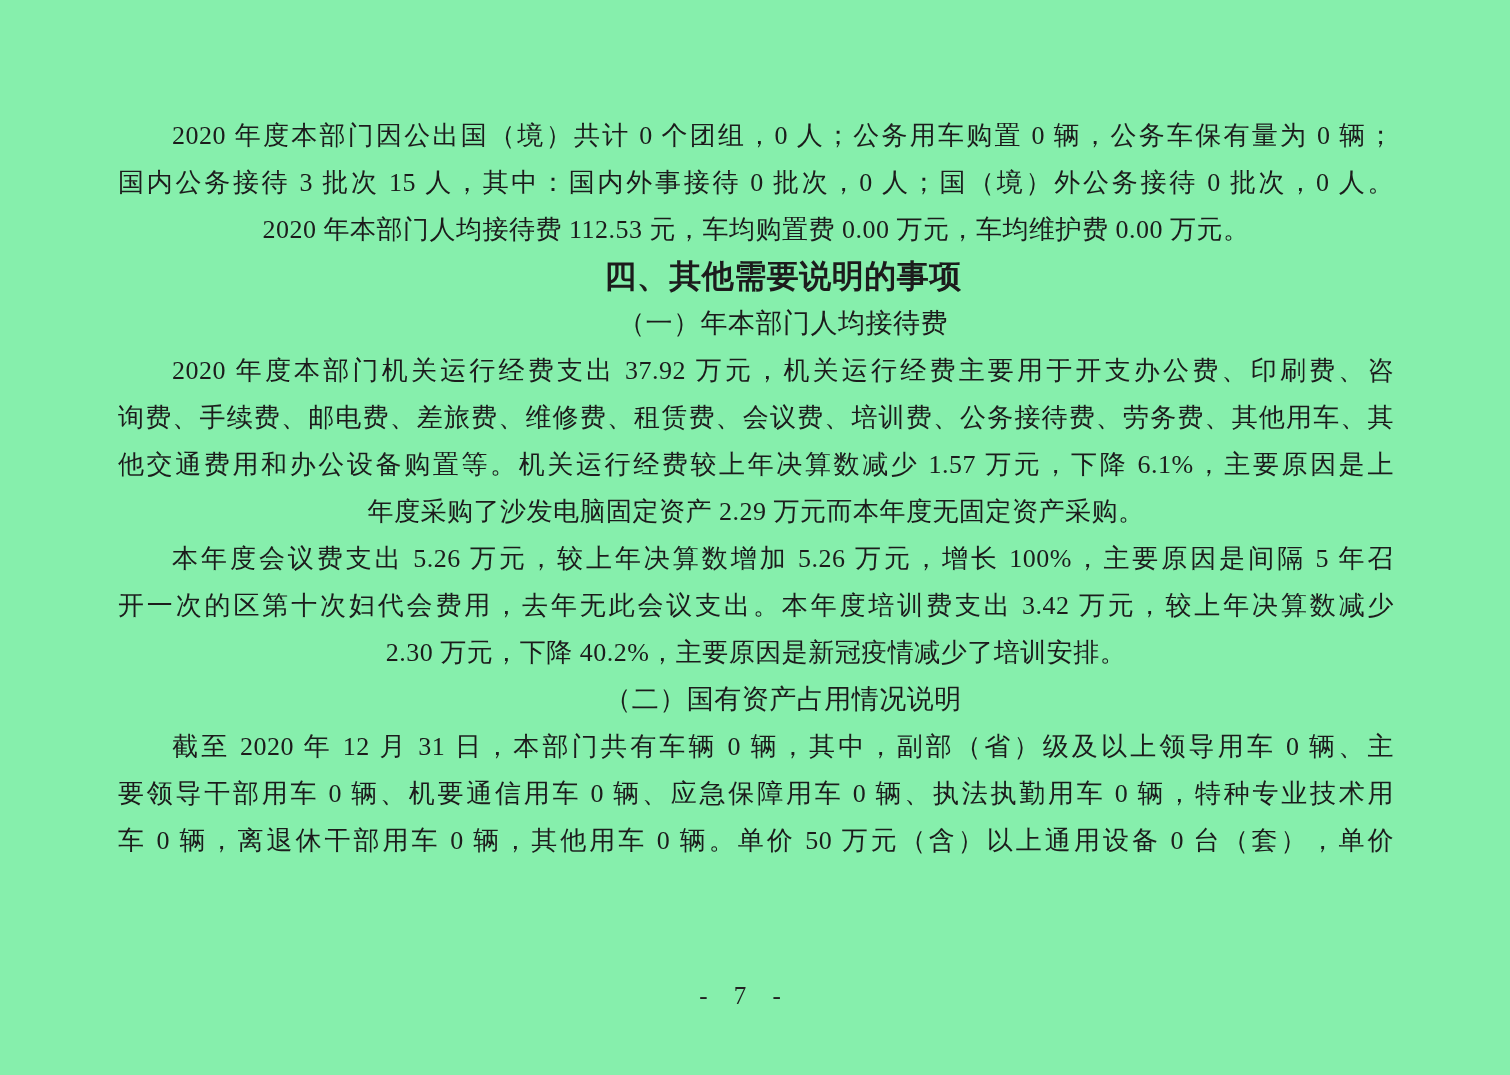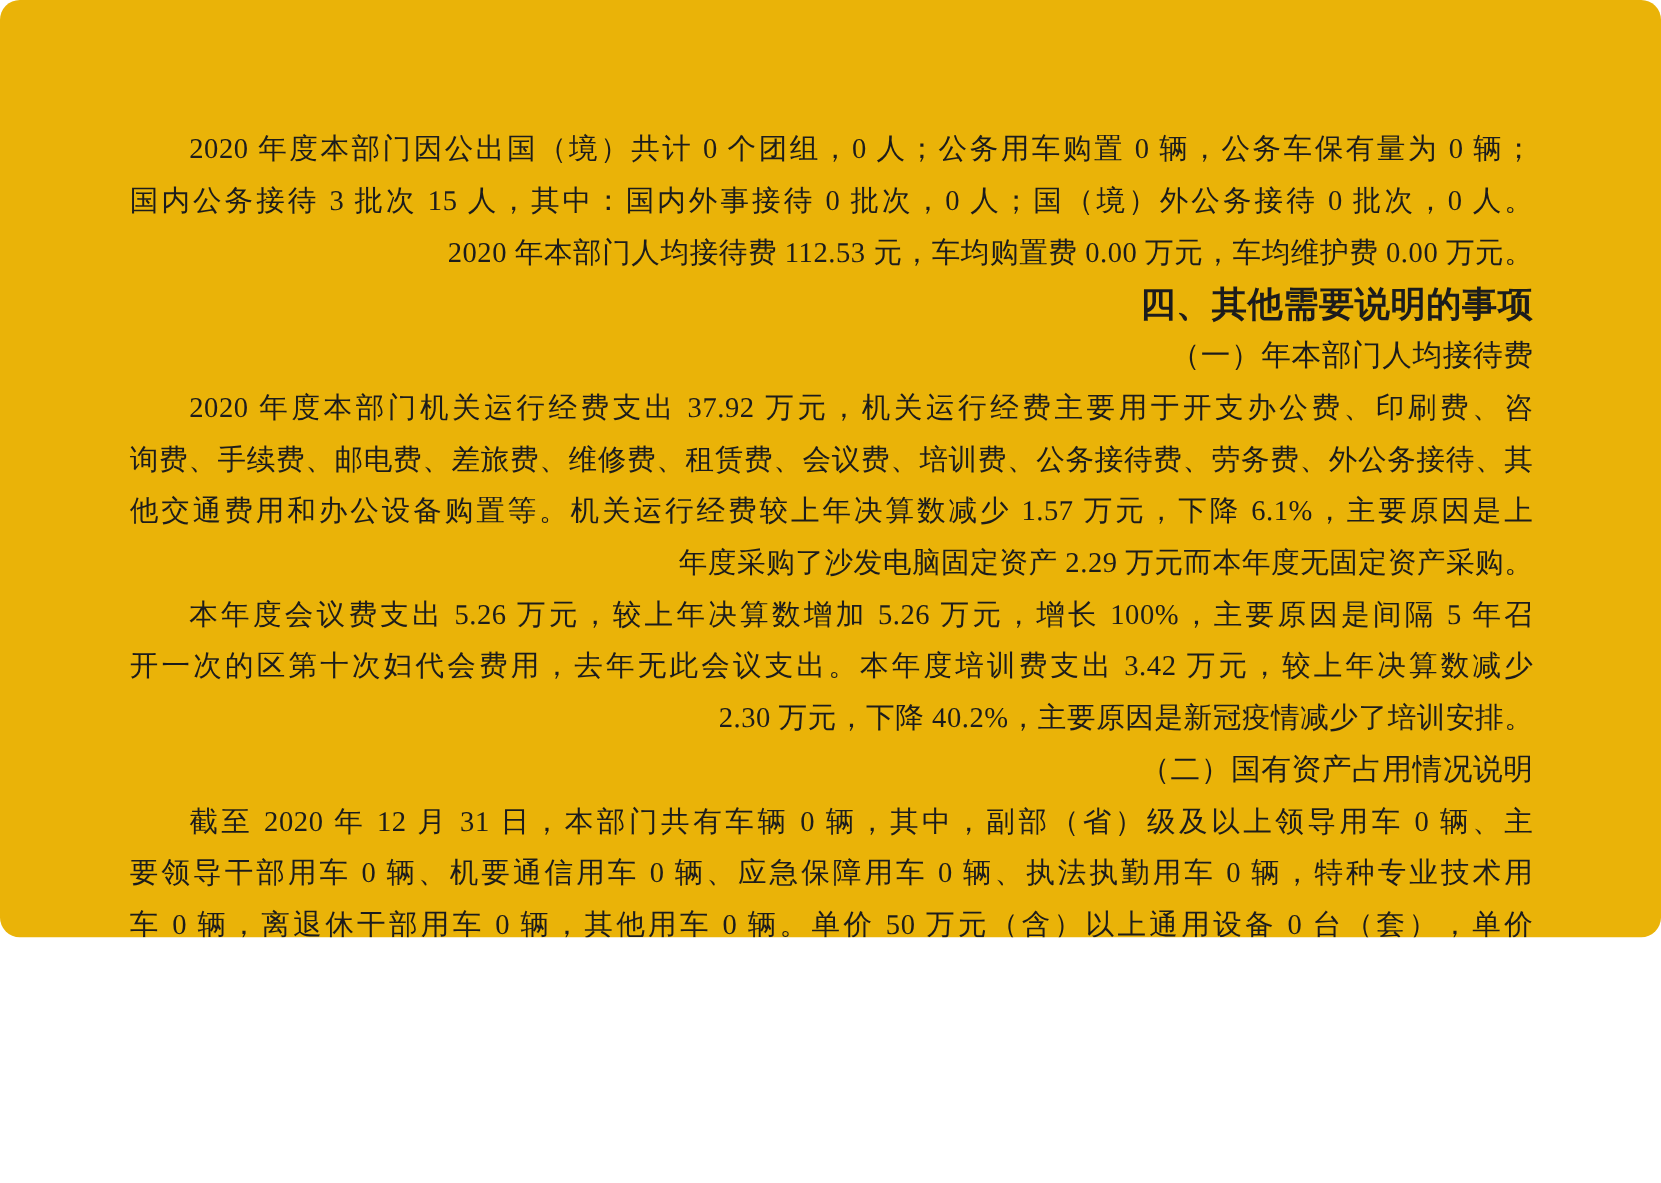--- a/index.html
+++ b/index.html
@@ -9,37 +9,36 @@
   }
   body {
     width: 1510px;
     height: 1075px;
     font-family: "Liberation Serif", "DejaVu Serif", serif;
     color: #1c1c1c;
   }
   .page {
     position: relative;
     width: 1510px;
-    height: 852px;
-    background: #eab308;
+    height: 1075px;
+    background: #86efac;
     overflow: hidden;
-    border-radius: 18px;
   }
   .text-block {
     position: absolute;
     left: 118px;
     top: 112px;
     width: 1276px;
   }
   .line {
     font-size: 26px;
     line-height: 47px;
     height: 47px;
     overflow: hidden;
-    text-align: right;
+    text-align: center;
     letter-spacing: 0.5px;
   }
   
   .full {
     text-align: justify;
     text-align-last: justify;
   }
   
   .indent {
     text-indent: 54px;
@@ -73,21 +72,21 @@
 
     <div class="line indent full">2020 年度本部门因公出国（境）共计 0 个团组，0 人；公务用车购置 0 辆，公务车保有量为 0 辆；</div>
     <div class="line full">国内公务接待 3 批次 15 人，其中：国内外事接待 0 批次，0 人；国（境）外公务接待 0 批次，0 人。</div>
     <div class="line">2020 年本部门人均接待费 112.53 元，车均购置费 0.00 万元，车均维护费 0.00 万元。</div>
 
     <div class="line indent heading">四、其他需要说明的事项</div>
 
     <div class="line indent kaiti">（一）年本部门人均接待费</div>
 
     <div class="line indent full">2020 年度本部门机关运行经费支出 37.92 万元，机关运行经费主要用于开支办公费、印刷费、咨</div>
-    <div class="line full">询费、手续费、邮电费、差旅费、维修费、租赁费、会议费、培训费、公务接待费、劳务费、外公务接待、其</div>
+    <div class="line full">询费、手续费、邮电费、差旅费、维修费、租赁费、会议费、培训费、公务接待费、劳务费、其他用车、其</div>
     <div class="line full">他交通费用和办公设备购置等。机关运行经费较上年决算数减少 1.57 万元，下降 6.1%，主要原因是上</div>
     <div class="line">年度采购了沙发电脑固定资产 2.29 万元而本年度无固定资产采购。</div>
 
     <div class="line indent full">本年度会议费支出 5.26 万元，较上年决算数增加 5.26 万元，增长 100%，主要原因是间隔 5 年召</div>
     <div class="line full">开一次的区第十次妇代会费用，去年无此会议支出。本年度培训费支出 3.42 万元，较上年决算数减少</div>
     <div class="line">2.30 万元，下降 40.2%，主要原因是新冠疫情减少了培训安排。</div>
 
     <div class="line indent kaiti">（二）国有资产占用情况说明</div>
 
     <div class="line indent full">截至 2020 年 12 月 31 日，本部门共有车辆 0 辆，其中，副部（省）级及以上领导用车 0 辆、主</div>

